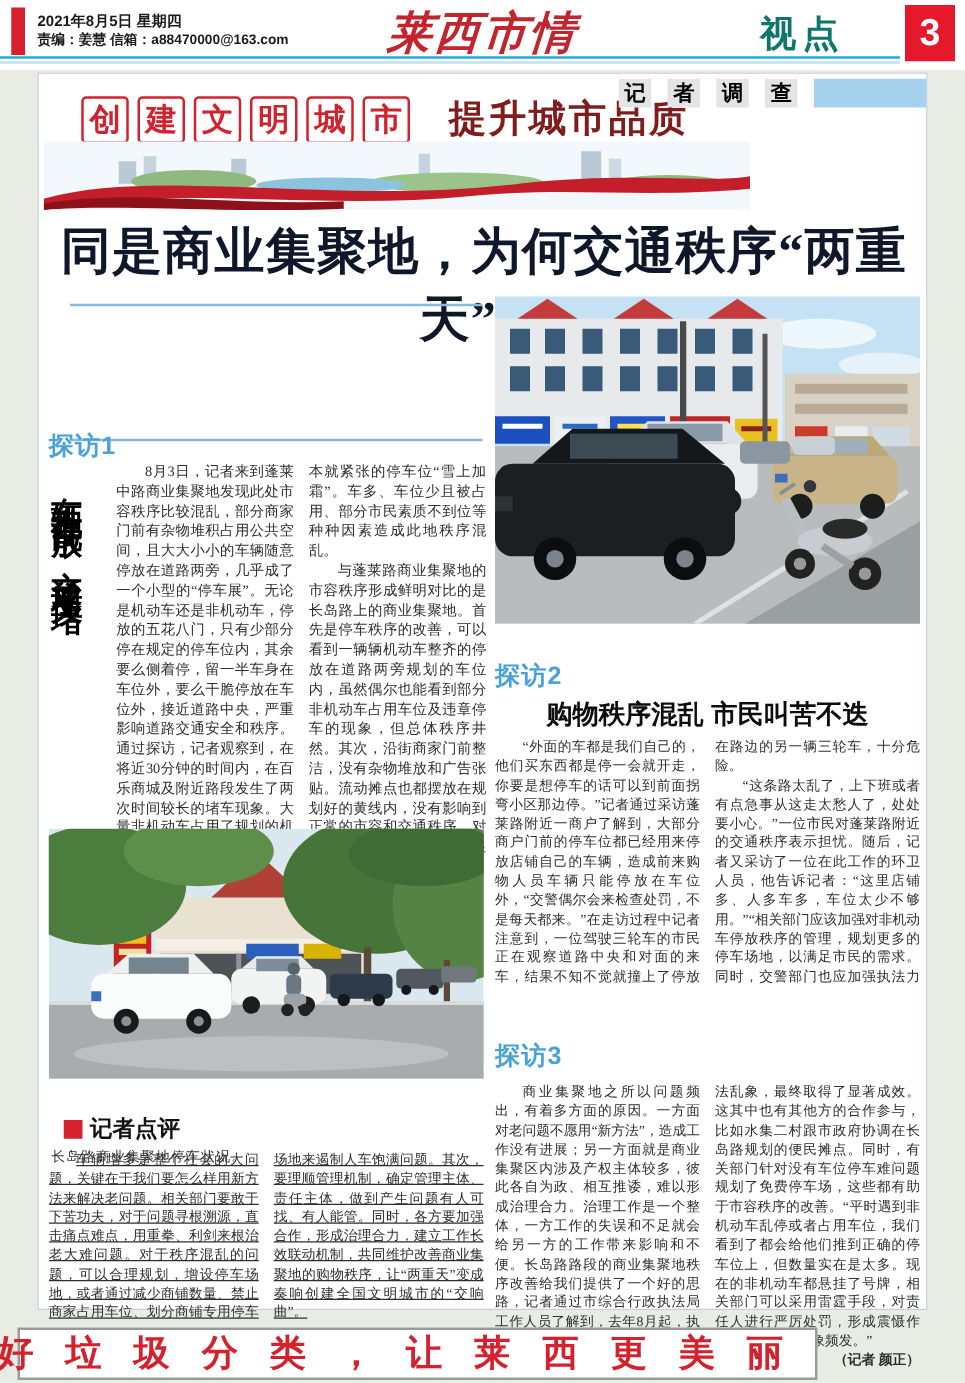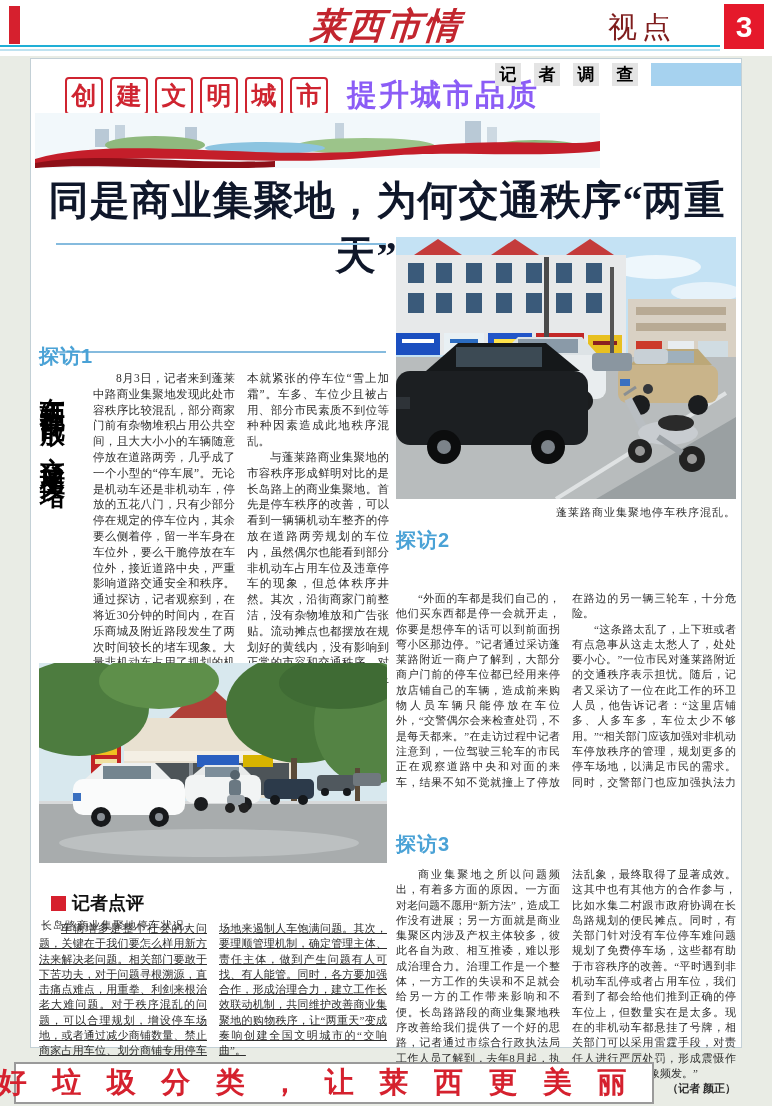--- a/index.html
+++ b/index.html
@@ -5,30 +5,30 @@
   html,body{margin:0;padding:0;}
   body{background:#dfe3dc;font-family:"Liberation Serif",serif;}
   #page{position:relative;width:772px;height:1106px;background:#e9ece5;overflow:hidden;margin:0 auto;}
   
   .header{position:absolute;left:0;top:0;width:772px;height:56px;background:#ffffff;}
   .red-bar{position:absolute;left:9px;top:6px;width:11px;height:38px;background:#d6202e;}
   .dateblock{position:absolute;left:30px;top:9px;font-family:"Liberation Sans",sans-serif;color:#1a1a1a;}
   .dateblock .l1{font-size:12px;font-weight:bold;line-height:16px;}
   .dateblock .l2{font-size:11px;font-weight:bold;line-height:15px;}
   .masthead{position:absolute;left:0;top:2px;width:772px;text-align:center;font-size:36px;font-weight:900;color:#c2252e;font-style:italic;letter-spacing:2px;transform:skewX(-4deg);}
-  .viewpoint{position:absolute;right:96px;top:8px;font-size:29px;font-weight:400;letter-spacing:5px;color:#7f1d1d;font-family:"Liberation Sans",sans-serif;}
+  .viewpoint{position:absolute;right:96px;top:8px;font-size:29px;font-weight:700;letter-spacing:5px;color:#0f766e;font-family:"Liberation Sans",sans-serif;}
   .pagenum{position:absolute;right:8px;top:4px;width:40px;height:45px;background:#e5192b;color:#fff;font-size:30px;font-weight:900;display:flex;align-items:center;justify-content:center;font-family:"Liberation Sans",sans-serif;}
   .rule1{position:absolute;left:0;top:45px;width:720px;height:2px;background:#1fafd6;}
   .rule2{position:absolute;left:0;top:49px;width:720px;height:2px;background:#bfe2f0;}
   
   .panel{position:absolute;left:30px;top:58px;width:712px;height:990px;background:#ffffff;border:1px solid #c3d0d6;box-sizing:border-box;}
   
   .campaign{position:absolute;left:34px;top:16px;display:flex;align-items:center;}
   .cbox{width:34px;height:34px;border:2px solid #cf2430;border-radius:4px;color:#cf2430;font-size:25px;font-weight:900;display:flex;align-items:center;justify-content:center;margin-right:7px;background:#fff;}
-  .slogan{margin-left:12px;font-size:30px;font-weight:900;color:#8b5cf6;font-family:Liberation Serif, serif;letter-spacing:2px;}
+  .slogan{margin-left:24px;font-size:30px;font-weight:900;color:#7f1d1d;font-family:Liberation Serif, serif;letter-spacing:2px;}
   .panorama{position:absolute;left:4px;top:54px;width:565px;height:55px;}
   .invest{position:absolute;right:0;top:4px;display:flex;align-items:center;}
   .ibox{width:26px;height:23px;background:#e4e4e4;color:#000;font-weight:900;font-size:17px;display:flex;align-items:center;justify-content:center;margin-right:13px;font-family:"Liberation Sans",sans-serif;}
   .ibar{width:90px;height:23px;background:#a6d2ef;}
   
   .headline{position:absolute;left:0;top:114px;width:712px;text-align:center;font-size:40px;font-weight:900;color:#0f172a;letter-spacing:1px;}
   
   .irule{position:absolute;left:25px;width:330px;height:2px;background:#85bbde;}
   .intro{position:absolute;left:25px;top:194px;width:330px;font-size:12.5px;line-height:18.5px;color:#3d4f63;text-align:justify;text-indent:2em;}
   
@@ -52,20 +52,24 @@
   .footer{position:absolute;left:14px;top:1062px;width:640px;height:42px;background:#fff;border:2px solid #9a9a9a;box-sizing:border-box;display:flex;align-items:center;justify-content:flex-end;}
   .footer-text{font-size:29px;font-weight:900;color:#d5212e;letter-spacing:0.88em;padding-left:0.88em;white-space:nowrap;}
 </style>
 </head>
 <body>
 
 <div id="page">
 
   <div class="header">
     <div class="red-bar"></div>
+    <div class="dateblock">
+      <div class="l1">2021年8月5日  星期四</div>
+      <div class="l2">责编：姜慧  信箱：a88470000@163.com</div>
+    </div>
     <div class="masthead">莱西市情</div>
     <div class="viewpoint">视点</div>
     <div class="pagenum">3</div>
     <div class="rule1"></div>
     <div class="rule2"></div>
   </div>
 
   <div class="panel">
 
     <div class="campaign">
@@ -260,23 +264,23 @@
         <ellipse cx="280" cy="186" rx="18" ry="8" fill="#2a2a2a"></ellipse>
         <circle cx="244" cy="214" r="12" fill="#222"></circle>
           <circle cx="244" cy="214" r="5" fill="#999"></circle>
         <circle cx="296" cy="222" r="13" fill="#222"></circle>
           <circle cx="296" cy="222" r="5" fill="#999"></circle>
         <path d="M228,158 L240,150" stroke="#8a8f93" stroke-width="3"></path>
         <circle cx="252" cy="152" r="5" fill="#33363a"></circle>
         <path d="M262,200 L286,216" stroke="#9aa0a4" stroke-width="6"></path>
       </g>
     </svg>
-    <div class="caption" style="left:365px;top:446px;width:340px;text-align:right;">蓬莱路商业集聚地停车秩序混乱。</div>
 
     <div class="seclabel" style="left:365px;top:468px;">探访2</div>
+    <div class="sectitle" style="left:365px;top:498px;">购物秩序混乱  市民叫苦不迭</div>
     <div class="cols s2cols">
       <p>“外面的车都是我们自己的，他们买东西都是停一会就开走，你要是想停车的话可以到前面拐弯小区那边停。”记者通过采访蓬莱路附近一商户了解到，大部分商户门前的停车位都已经用来停放店铺自己的车辆，造成前来购物人员车辆只能停放在车位外，“交警偶尔会来检查处罚，不是每天都来。”在走访过程中记者注意到，一位驾驶三轮车的市民正在观察道路中央和对面的来车，结果不知不觉就撞上了停放在路边的另一辆三轮车，十分危险。</p>
       <p>“这条路太乱了，上下班或者有点急事从这走太愁人了，处处要小心。”一位市民对蓬莱路附近的交通秩序表示担忧。随后，记者又采访了一位在此工作的环卫人员，他告诉记者：“这里店铺多、人多车多，车位太少不够用。”“相关部门应该加强对非机动车停放秩序的管理，规划更多的停车场地，以满足市民的需求。同时，交警部门也应加强执法力度，严厉整治道路上的乱停车行为，维护好道路通行秩序。”一位市民建议道。</p>
     </div>
 
     <div class="seclabel" style="left:365px;top:744px;margin-top:28px;">探访3</div>
     <div class="cols s3cols">
       <p>商业集聚地之所以问题频出，有着多方面的原因。一方面对老问题不愿用“新方法”，造成工作没有进展；另一方面就是商业集聚区内涉及产权主体较多，彼此各自为政、相互推诿，难以形成治理合力。治理工作是一个整体，一方工作的失误和不足就会给另一方的工作带来影响和不便。长岛路路段的商业集聚地秩序改善给我们提供了一个好的思路，记者通过市综合行政执法局工作人员了解到，去年8月起，执法局用三个月的时间集中力量来整治长岛路商业集聚地的各种违法乱象，最终取得了显著成效。这其中也有其他方的合作参与，比如水集二村跟市政府协调在长岛路规划的便民摊点。同时，有关部门针对没有车位停车难问题规划了免费停车场，这些都有助于市容秩序的改善。“平时遇到非机动车乱停或者占用车位，我们看到了都会给他们推到正确的停车位上，但数量实在是太多。现在的非机动车都悬挂了号牌，相关部门可以采用雷霆手段，对责任人进行严厉处罚，形成震慑作用，防止此类乱象频发。”</p>
       <span class="byline">（记者 颜正）</span>
     </div>

